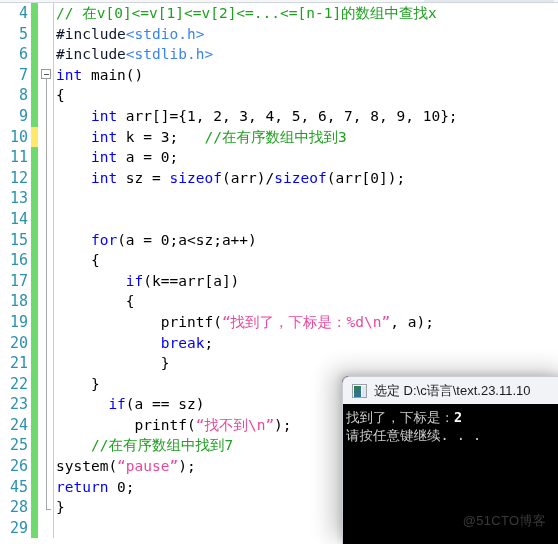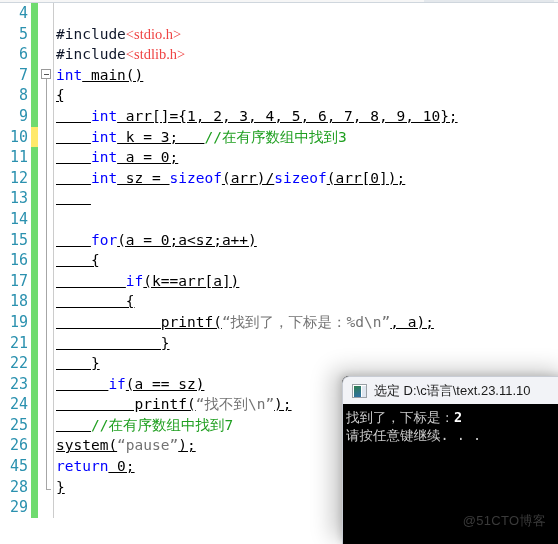--- a/index.html
+++ b/index.html
@@ -126,24 +126,24 @@
     font-family: "DejaVu Sans Mono", monospace;
     font-size: 14.5px;
     line-height: 20.6px;
     color: #000000;
     white-space: pre;
   }
 
   
   .kw  { color: #0000ff; }
   .cm  { color: #1f9f20; }
-  .st  { color: #737373; }
+  .st  { color: #ec4899; }
   .pp  { color: #0f172a; }
-  .inc { color: #ef4444; font-family: Liberation Serif, serif; }
-  .pl  { color: #000000; text-decoration: underline; }
+  .inc { color: #3b82f6; }
+  .pl  { color: #000000; }
 
   
   .console-win {
     position: absolute;
     left: 342px;
     top: 376px;
     width: 230px;
     height: 168px;
     border-radius: 7px 7px 0 0;
     box-shadow: -10px -6px 22px rgba(0,0,0,0.22),
@@ -220,36 +220,37 @@
 </head>
 <body>
 
 <div id="app">
 
   <div class="top-strip">
     <div class="tiny-tab"></div>
   </div>
 
   <div class="editor" id="editor">
-      <div class="code-line"><div class="ln">4</div><div class="changebar green"></div><div class="foldcol"></div><div class="gutter-sep"></div></div>
+      <div class="code-line"><div class="ln">4</div><div class="changebar green"></div><div class="foldcol"></div><div class="gutter-sep"></div><div class="code-text"><span class="cm">// 在v[0]&lt;=v[1]&lt;=v[2]&lt;=...&lt;=[n-1]的数组中查找x</span></div></div>
       <div class="code-line"><div class="ln">5</div><div class="changebar green"></div><div class="foldcol"></div><div class="gutter-sep"></div><div class="code-text"><span class="pp">#include</span><span class="inc">&lt;stdio.h&gt;</span></div></div>
       <div class="code-line"><div class="ln">6</div><div class="changebar green"></div><div class="foldcol"></div><div class="gutter-sep"></div><div class="code-text"><span class="pp">#include</span><span class="inc">&lt;stdlib.h&gt;</span></div></div>
       <div class="code-line"><div class="ln">7</div><div class="changebar green"></div><div class="foldcol"><div class="foldline half-bottom"></div><div class="foldbox"></div></div><div class="gutter-sep"></div><div class="code-text"><span class="kw">int</span><span class="pl"> main()</span></div></div>
       <div class="code-line"><div class="ln">8</div><div class="changebar green"></div><div class="foldcol"><div class="foldline"></div></div><div class="gutter-sep"></div><div class="code-text"><span class="pl">{</span></div></div>
       <div class="code-line"><div class="ln">9</div><div class="changebar green"></div><div class="foldcol"><div class="foldline"></div></div><div class="gutter-sep"></div><div class="code-text"><span class="pl">    </span><span class="kw">int</span><span class="pl"> arr[]={1, 2, 3, 4, 5, 6, 7, 8, 9, 10};</span></div></div>
       <div class="code-line"><div class="ln">10</div><div class="changebar yellow"></div><div class="foldcol"><div class="foldline"></div></div><div class="gutter-sep"></div><div class="code-text"><span class="pl">    </span><span class="kw">int</span><span class="pl"> k = 3;   </span><span class="cm">//在有序数组中找到3</span></div></div>
       <div class="code-line"><div class="ln">11</div><div class="changebar green"></div><div class="foldcol"><div class="foldline"></div></div><div class="gutter-sep"></div><div class="code-text"><span class="pl">    </span><span class="kw">int</span><span class="pl"> a = 0;</span></div></div>
       <div class="code-line"><div class="ln">12</div><div class="changebar green"></div><div class="foldcol"><div class="foldline"></div></div><div class="gutter-sep"></div><div class="code-text"><span class="pl">    </span><span class="kw">int</span><span class="pl"> sz = </span><span class="kw">sizeof</span><span class="pl">(arr)/</span><span class="kw">sizeof</span><span class="pl">(arr[0]);</span></div></div>
       <div class="code-line"><div class="ln">13</div><div class="changebar green"></div><div class="foldcol"><div class="foldline"></div></div><div class="gutter-sep"></div><div class="code-text"><span class="pl">    </span></div></div>
       <div class="code-line"><div class="ln">14</div><div class="changebar green"></div><div class="foldcol"><div class="foldline"></div></div><div class="gutter-sep"></div><div class="code-text"></div></div>
       <div class="code-line"><div class="ln">15</div><div class="changebar green"></div><div class="foldcol"><div class="foldline"></div></div><div class="gutter-sep"></div><div class="code-text"><span class="pl">    </span><span class="kw">for</span><span class="pl">(a = 0;a&lt;sz;a++)</span></div></div>
       <div class="code-line"><div class="ln">16</div><div class="changebar green"></div><div class="foldcol"><div class="foldline"></div></div><div class="gutter-sep"></div><div class="code-text"><span class="pl">    {</span></div></div>
       <div class="code-line"><div class="ln">17</div><div class="changebar green"></div><div class="foldcol"><div class="foldline"></div></div><div class="gutter-sep"></div><div class="code-text"><span class="pl">        </span><span class="kw">if</span><span class="pl">(k==arr[a])</span></div></div>
       <div class="code-line"><div class="ln">18</div><div class="changebar green"></div><div class="foldcol"><div class="foldline"></div></div><div class="gutter-sep"></div><div class="code-text"><span class="pl">        {</span></div></div>
       <div class="code-line"><div class="ln">19</div><div class="changebar green"></div><div class="foldcol"><div class="foldline"></div></div><div class="gutter-sep"></div><div class="code-text"><span class="pl">            printf(</span><span class="st">“找到了，下标是：%d\n”</span><span class="pl">, a);</span></div></div>
+      <div class="code-line"><div class="ln">20</div><div class="changebar green"></div><div class="foldcol"><div class="foldline"></div></div><div class="gutter-sep"></div><div class="code-text"><span class="pl">            </span><span class="kw">break</span><span class="pl">;</span></div></div>
       <div class="code-line"><div class="ln">21</div><div class="changebar green"></div><div class="foldcol"><div class="foldline"></div></div><div class="gutter-sep"></div><div class="code-text"><span class="pl">            }</span></div></div>
       <div class="code-line"><div class="ln">22</div><div class="changebar green"></div><div class="foldcol"><div class="foldline"></div></div><div class="gutter-sep"></div><div class="code-text"><span class="pl">    }</span></div></div>
       <div class="code-line"><div class="ln">23</div><div class="changebar green"></div><div class="foldcol"><div class="foldline"></div></div><div class="gutter-sep"></div><div class="code-text"><span class="pl">      </span><span class="kw">if</span><span class="pl">(a == sz)</span></div></div>
       <div class="code-line"><div class="ln">24</div><div class="changebar green"></div><div class="foldcol"><div class="foldline"></div></div><div class="gutter-sep"></div><div class="code-text"><span class="pl">         printf(</span><span class="st">“找不到\n”</span><span class="pl">);</span></div></div>
       <div class="code-line"><div class="ln">25</div><div class="changebar green"></div><div class="foldcol"><div class="foldline"></div></div><div class="gutter-sep"></div><div class="code-text"><span class="pl">    </span><span class="cm">//在有序数组中找到7</span></div></div>
       <div class="code-line"><div class="ln">26</div><div class="changebar green"></div><div class="foldcol"><div class="foldline"></div></div><div class="gutter-sep"></div><div class="code-text"><span class="pl">system(</span><span class="st">“pause”</span><span class="pl">);</span></div></div>
       <div class="code-line"><div class="ln">45</div><div class="changebar green"></div><div class="foldcol"><div class="foldline"></div></div><div class="gutter-sep"></div><div class="code-text"><span class="kw">return</span><span class="pl"> 0;</span></div></div>
       <div class="code-line"><div class="ln">28</div><div class="changebar green"></div><div class="foldcol"><div class="foldend"></div></div><div class="gutter-sep"></div><div class="code-text"><span class="pl">}</span></div></div>
       <div class="code-line"><div class="ln">29</div><div class="changebar green"></div><div class="foldcol"></div><div class="gutter-sep"></div><div class="code-text"></div></div>
     </div>

